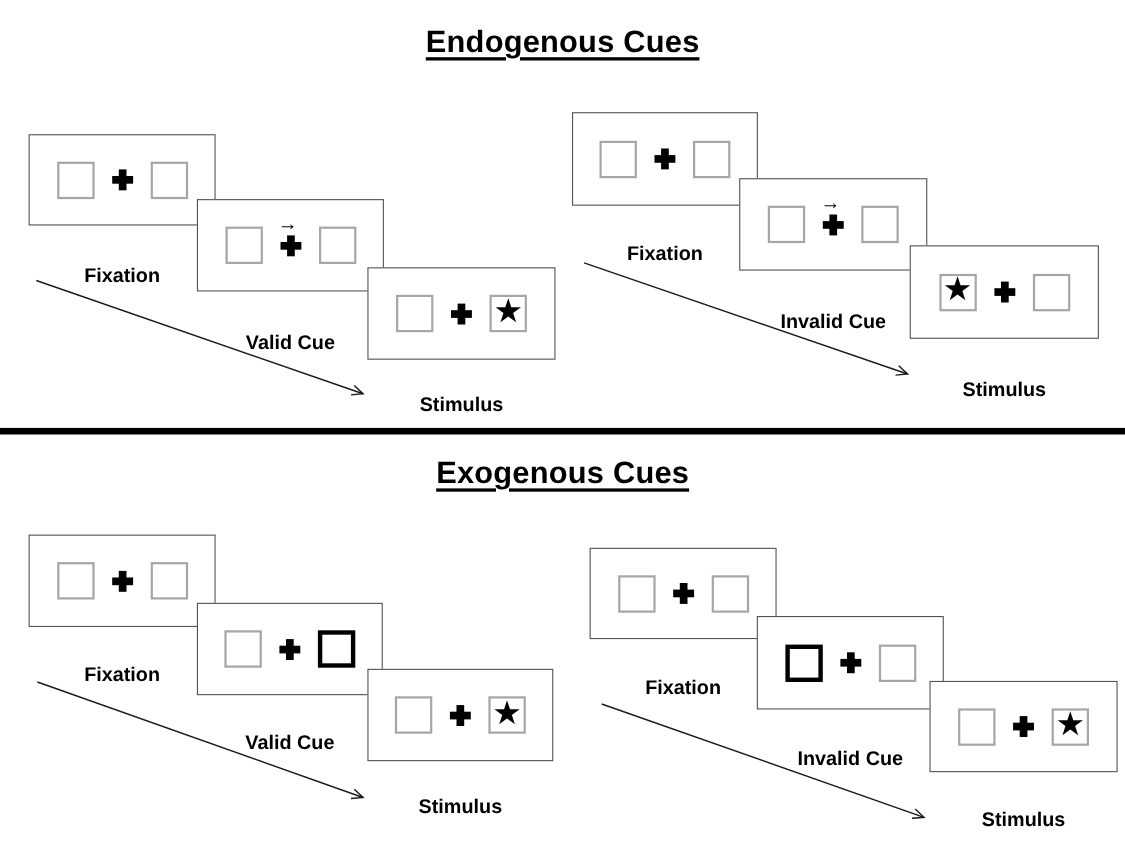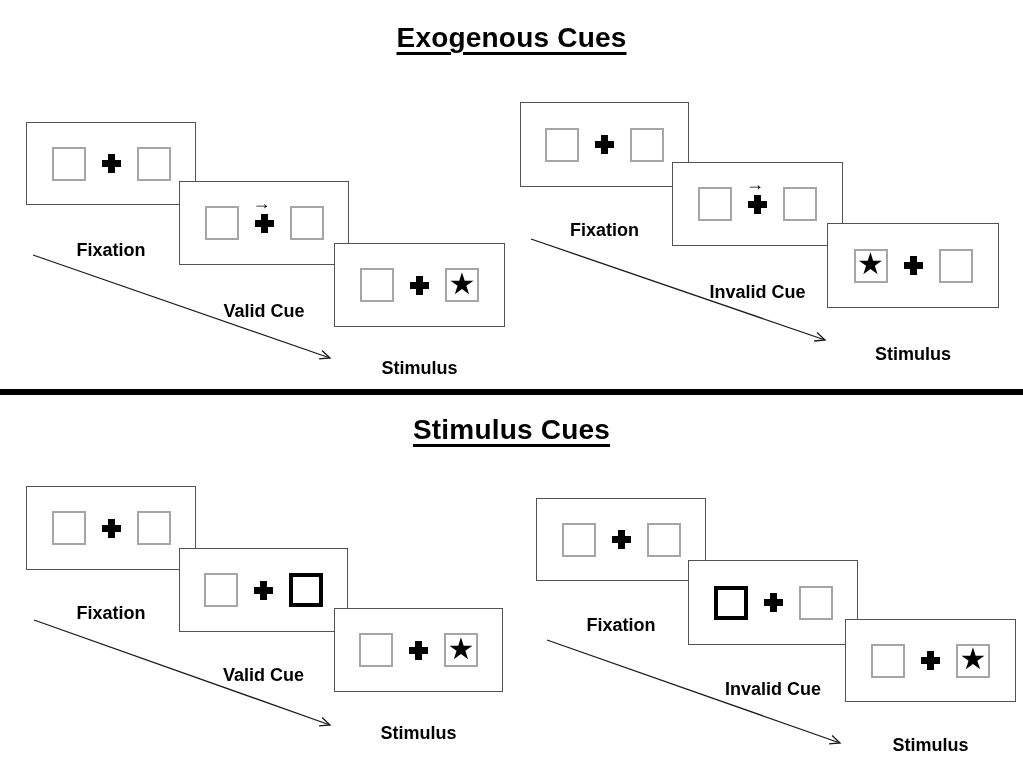--- a/index.html
+++ b/index.html
@@ -49,21 +49,21 @@
         <path d="M1,1 L11,5.5 L1,10" fill="none" stroke="#1a1a1a" stroke-width="1.3"></path>
       </marker>
     </defs>
     <line x1="33" y1="255" x2="330" y2="358" stroke="#1a1a1a" stroke-width="1.3" marker-end="url(#ah)"></line>
     <line x1="531" y1="239" x2="825" y2="340" stroke="#1a1a1a" stroke-width="1.3" marker-end="url(#ah)"></line>
     <line x1="34" y1="620" x2="330" y2="725" stroke="#1a1a1a" stroke-width="1.3" marker-end="url(#ah)"></line>
     <line x1="547" y1="640" x2="840" y2="743" stroke="#1a1a1a" stroke-width="1.3" marker-end="url(#ah)"></line>
   </svg>
 
   <div class="section-title" style="top:22px">
-    <span>Exogenous Cues</span>
+    <span>Endogenous Cues</span>
   </div>
 
   <div class="panel" style="left:26px;top:122px;width:170px;height:83px">
     <span class="sq"></span>
     <span class="cross-wrap">
         <span class="plus"></span>
       </span>
     <span class="sq"></span>
   </div>
   <div class="plabel" style="left:26px;top:216px;width:170px">Fixation</div>
@@ -115,21 +115,21 @@
     <span class="cross-wrap">
         <span class="plus"></span>
       </span>
     <span class="sq"></span>
   </div>
   <div class="plabel" style="left:827px;top:320px;width:172px">Stimulus</div>
 
   <div class="divider"></div>
 
   <div class="section-title" style="top:414px">
-    <span>Stimulus Cues</span>
+    <span>Exogenous Cues</span>
   </div>
 
   <div class="panel" style="left:26px;top:486px;width:170px;height:84px">
     <span class="sq"></span>
     <span class="cross-wrap">
         <span class="plus"></span>
       </span>
     <span class="sq"></span>
   </div>
   <div class="plabel" style="left:26px;top:579px;width:170px">Fixation</div>

